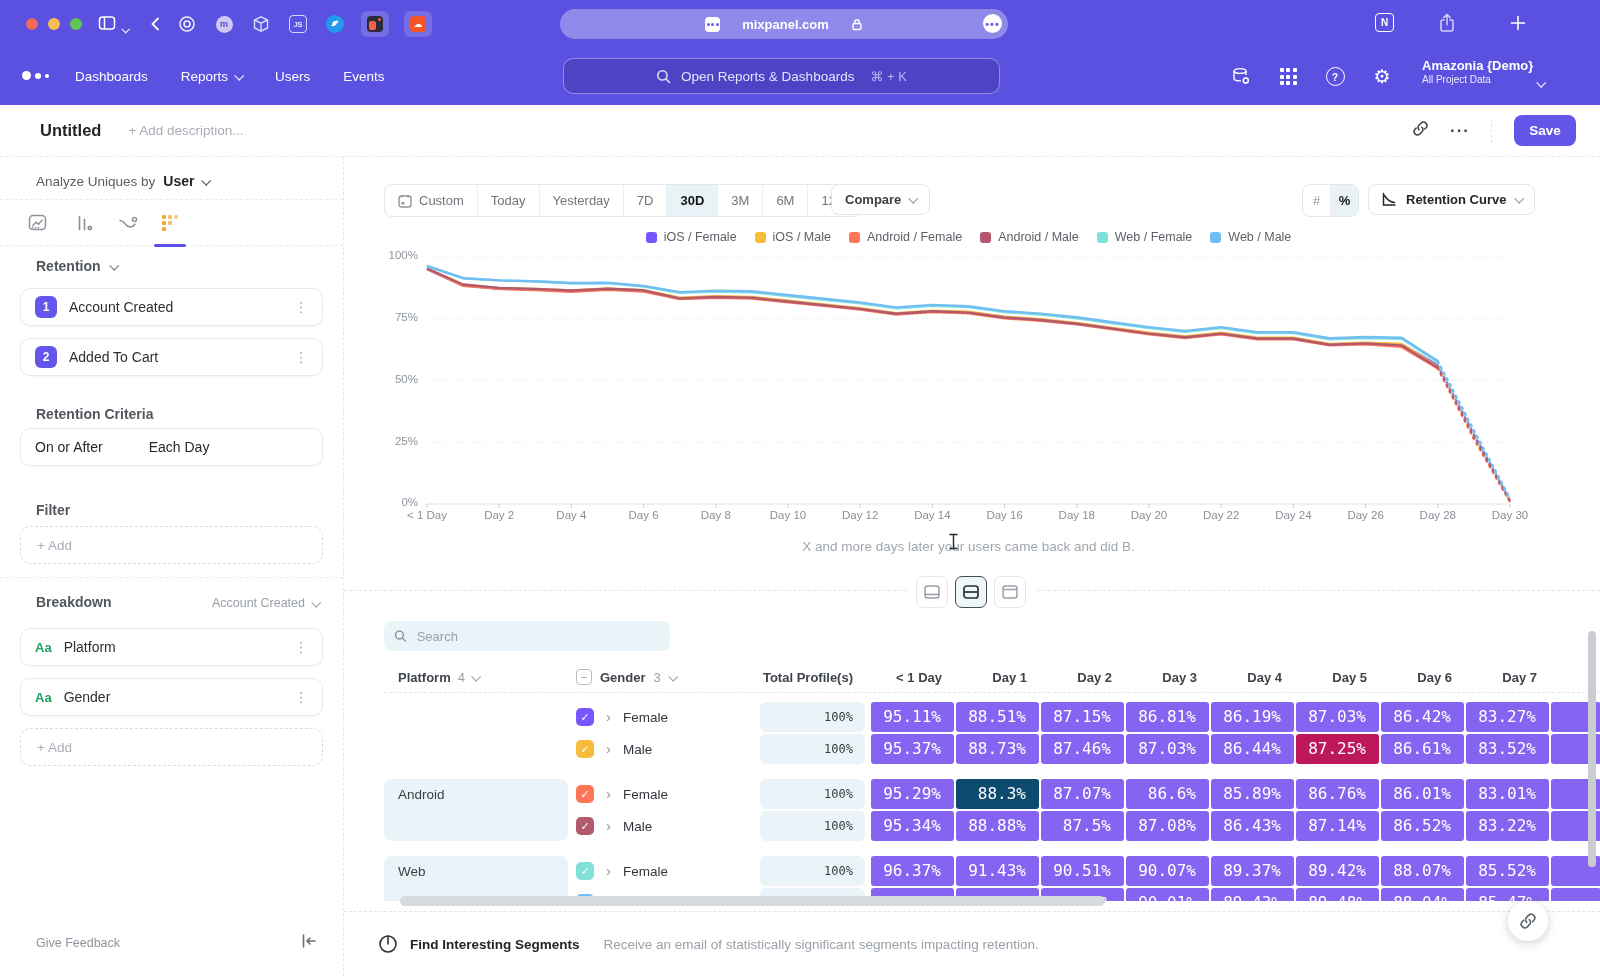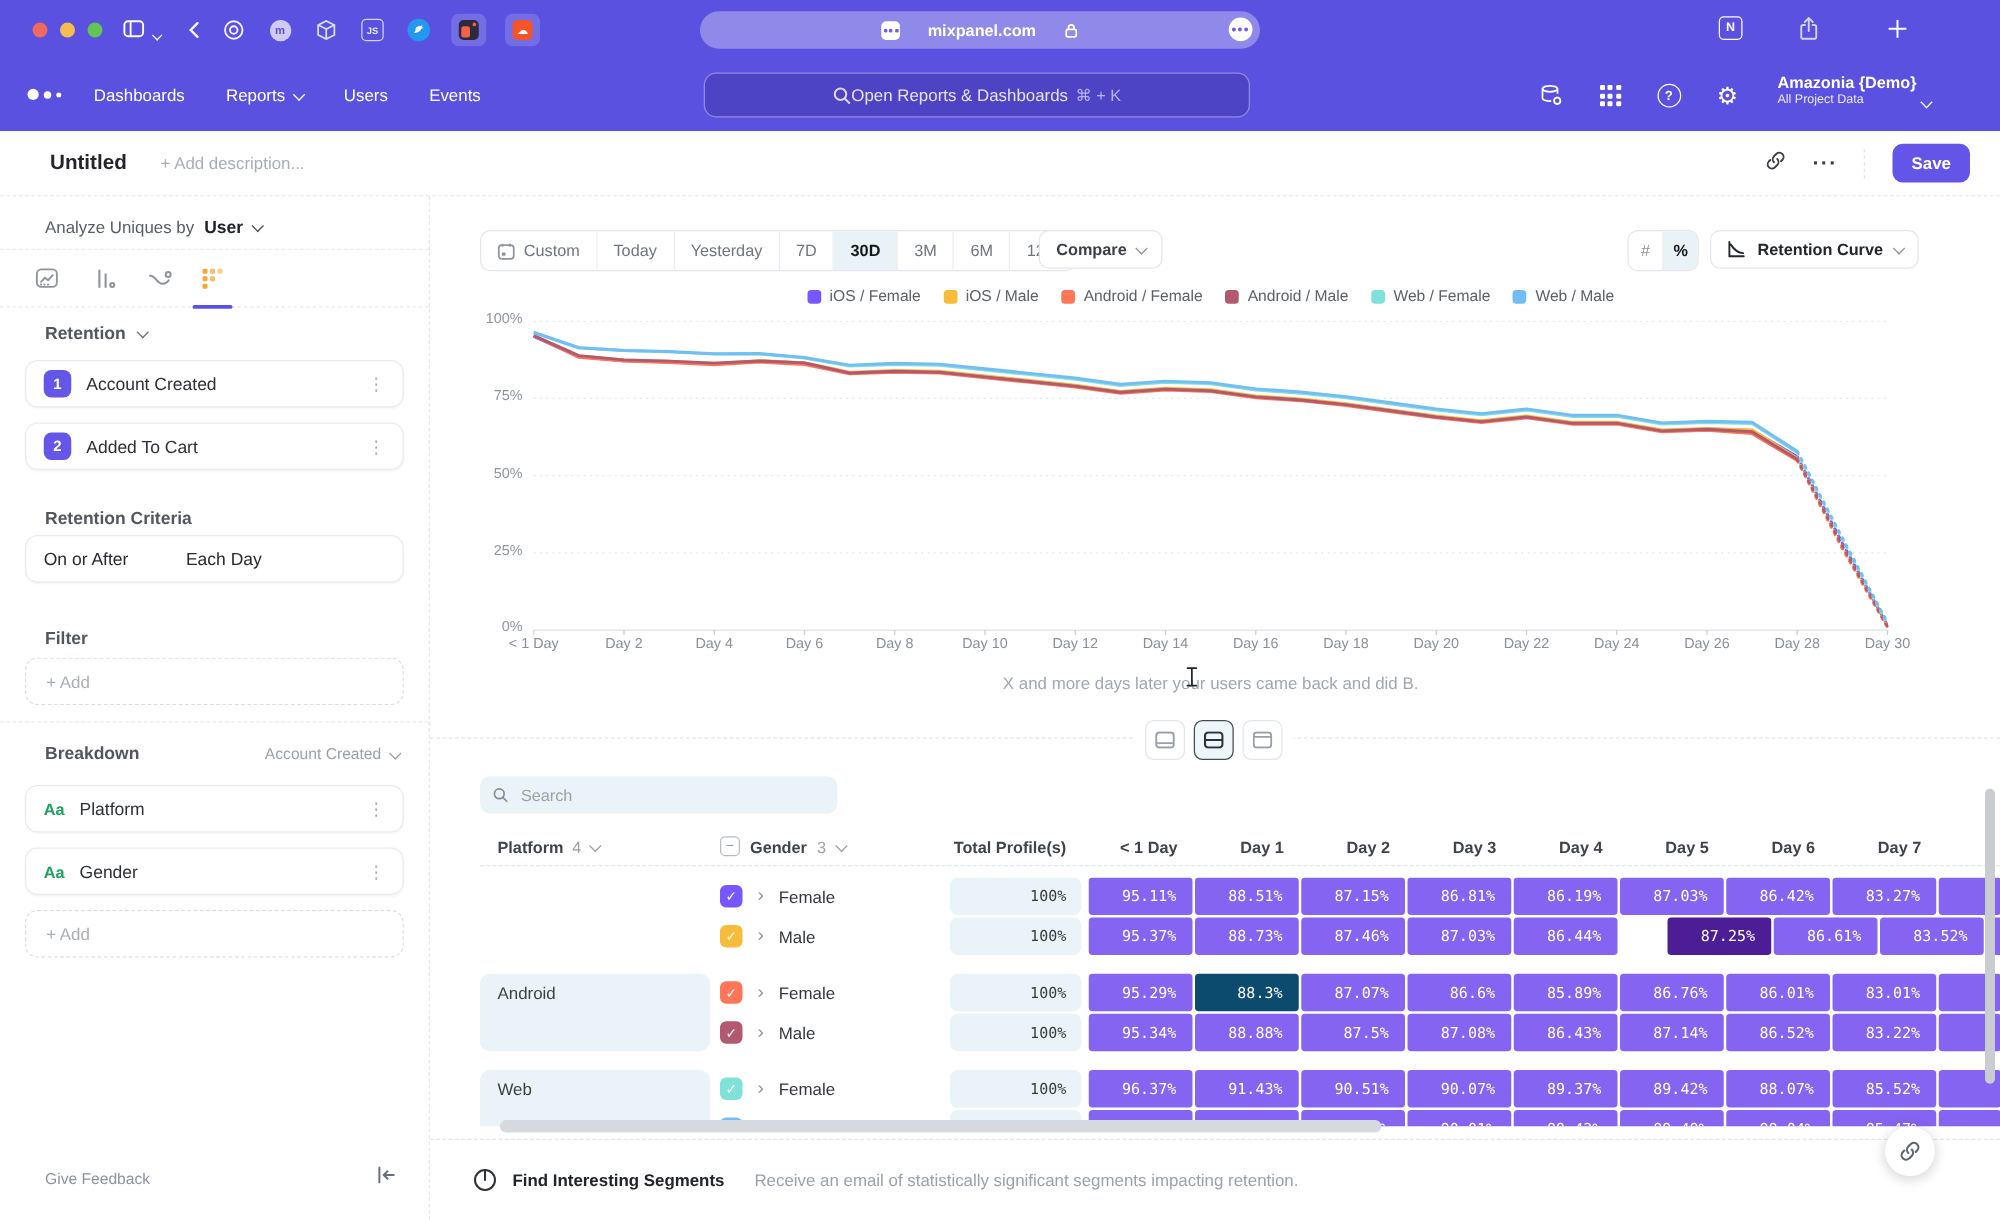--- a/index.html
+++ b/index.html
@@ -28,21 +28,21 @@
   .mpnav{position:relative;height:57px;background:#5A51E0;color:#fff;}
   .mplogo{position:absolute;left:22px;top:23px;display:flex;align-items:center;gap:4px;}
   .mplogo i{background:#fff;border-radius:50%;display:inline-block;}
   .mplogo i:nth-child(1){width:9px;height:9px}.mplogo i:nth-child(2){width:6px;height:6px}.mplogo i:nth-child(3){width:4px;height:4px}
   .nav-links{position:absolute;left:75px;top:0;height:57px;display:flex;align-items:center;gap:33px;}
   .nav-link{font-size:13.5px;font-weight:500;color:#fff;display:flex;align-items:center;gap:7px;cursor:pointer;}
   .chev{display:inline-block;width:6px;height:6px;border-right:1.6px solid currentColor;border-bottom:1.6px solid currentColor;
         transform:rotate(45deg) translateY(-1px);}
   .nav-search{position:absolute;left:563px;top:10px;width:437px;height:36px;border-radius:10px;box-sizing:border-box;
         background:rgba(20,12,80,.18);border:1px solid rgba(255,255,255,.38);
-        display:flex;align-items:center;justify-content:center;}
+        display:flex;align-items:center;justify-content:center;gap:10px;}
   .nav-search .ph{font-size:13.5px;color:#E6E3FC;}
   .nav-search .sc{font-size:13px;color:#B9B3F2;margin-left:6px;}
   .nav-icons{position:absolute;right:208px;top:0;height:57px;display:flex;align-items:center;gap:27px;}
   .nicon{width:20px;height:20px;display:flex;align-items:center;justify-content:center;color:#fff;}
   .help-c{width:17px;height:17px;border:1.5px solid #fff;border-radius:50%;font-size:10.5px;font-weight:700;
           display:flex;align-items:center;justify-content:center;}
   .grid9{display:grid;grid-template-columns:repeat(3,4px);grid-gap:2.5px;}
   .grid9 i{width:4px;height:4px;background:#fff;border-radius:1px;}
   .project{position:absolute;left:1422px;top:10px;line-height:1.25;}
   .project .pn{font-size:13px;font-weight:700;}
@@ -146,21 +146,21 @@
   .plat-space{width:192px;flex:none;}
   .gender-cell{width:184px;flex:none;display:flex;align-items:center;}
   .cbx{width:18px;height:18px;border-radius:5px;color:#fff;font-size:11px;display:flex;align-items:center;justify-content:center;flex:none;cursor:pointer;}
   .expand{color:#8f959c;font-size:15px;margin:0 0 2px 12px;cursor:pointer;}
   .glabel{font-size:13.5px;color:#33373d;margin-left:12px;}
   .total-cell{width:105px;margin-right:6px;flex:none;background:#EAF4F8;border-radius:6px;height:30px;line-height:30px;
               text-align:right;padding-right:12px;box-sizing:border-box;
               font-family:"DejaVu Sans Mono",monospace;font-size:12px;color:#383c42;}
   .val-cell{width:83px;margin-right:2px;flex:none;background:#8464F0;border-radius:3px;height:30px;line-height:30px;
             text-align:right;padding-right:13px;box-sizing:border-box;color:#fff;
-            font-family:"DejaVu Sans Mono",monospace;font-size:12px;cursor:pointer;}
+            font-family:"DejaVu Sans Mono",monospace;font-size:16px;cursor:pointer;}
   .val-cell.sliver{width:50px;margin-right:0;}
 
   .hscroll{position:absolute;left:56px;top:739px;width:705px;height:10px;border-radius:5px;background:#d6d9dd;z-index:5;cursor:grab;}
   .vscroll{position:absolute;left:1244px;top:474px;width:8px;height:236px;border-radius:4px;background:#c9cdd2;z-index:5;cursor:grab;}
 
   
   .mainfooter{position:absolute;left:0;right:0;top:754px;height:65px;background:#fff;border-top:1px dashed #dfe5ea;
               display:flex;align-items:center;padding-left:34px;box-sizing:border-box;z-index:4;}
   .mf-title{font-size:13.5px;font-weight:700;color:#212428;margin-left:12px;}
   .mf-desc{font-size:13.5px;color:#9aa1a9;margin-left:24px;}
@@ -658,21 +658,21 @@
                 <span class="cbx" style="background: rgb(248, 188, 59);">✓</span>
                 <span class="expand">›</span>
                 <span class="glabel">Male</span>
               </div>
               <div class="total-cell">100%</div>
               <div class="val-cell" style="background: rgb(132, 100, 240);">95.37%</div>
               <div class="val-cell" style="background: rgb(132, 100, 240);">88.73%</div>
               <div class="val-cell" style="background: rgb(132, 100, 240);">87.46%</div>
               <div class="val-cell" style="background: rgb(132, 100, 240);">87.03%</div>
               <div class="val-cell" style="background: rgb(132, 100, 240);">86.44%</div>
-              <div class="val-cell" style="background: #4c1d95; margin-left: 38px;">87.25%</div>
+              <div class="val-cell" style="background: #be185d;">87.25%</div>
               <div class="val-cell" style="background: rgb(132, 100, 240);">86.61%</div>
               <div class="val-cell" style="background: rgb(132, 100, 240);">83.52%</div>
               <div class="val-cell sliver" style="background: rgb(132, 100, 240);"></div>
             </div>
           </div>
           <div class="tbl-group">
             <div class="plat-cell">Android</div>
             <div class="tbl-row">
               <div class="plat-space"></div>
               <div class="gender-cell">

